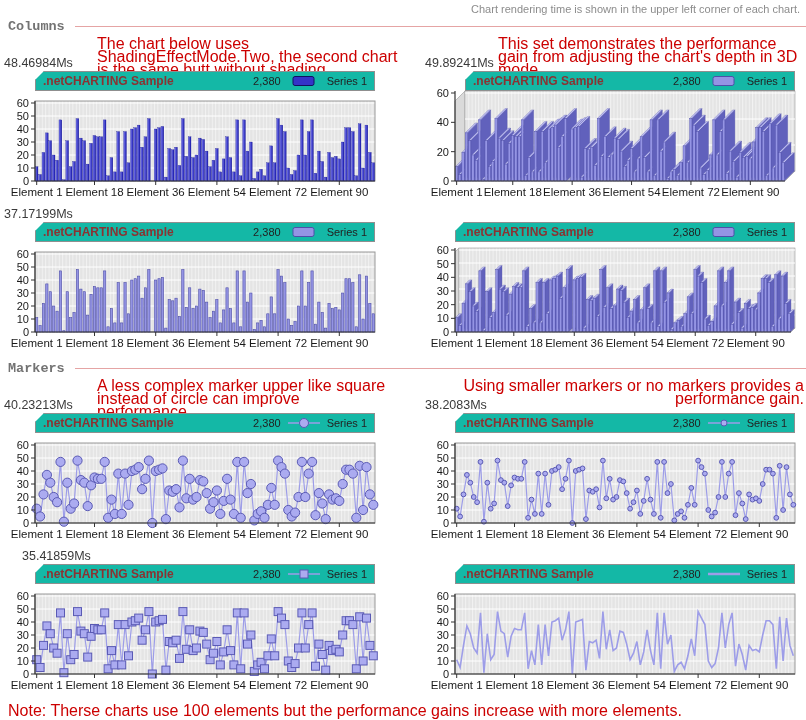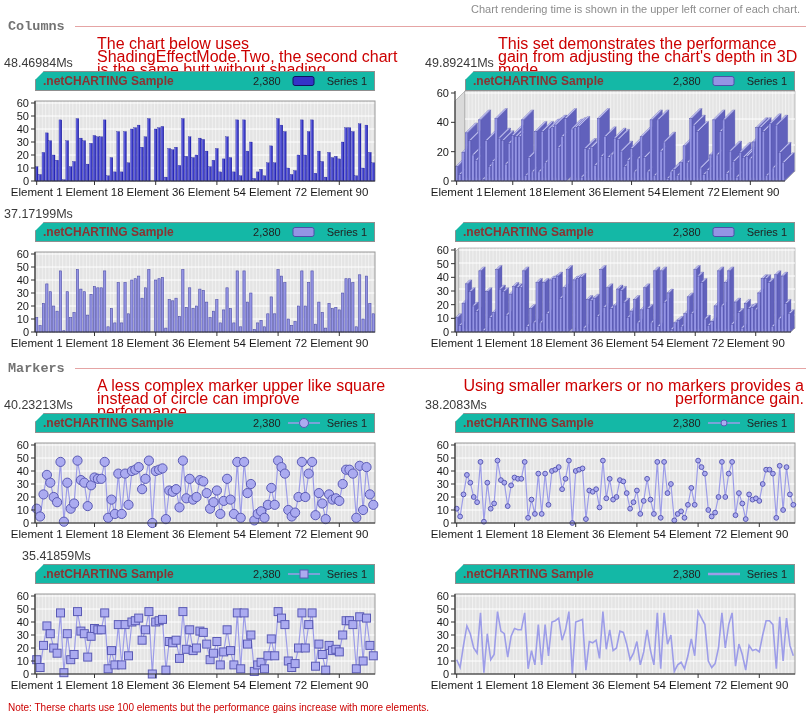--- a/index.html
+++ b/index.html
@@ -33,21 +33,21 @@
     padding:0 7px 0 7px;
   }
   .chart-box.deep .chart-header { margin-left:45px; }
   .chart-title { font-size:12px; font-weight:bold; color:#8B3232; white-space:nowrap; }
   .legend { display:flex; align-items:center; gap:5px; }
   .legend-total { font-size:11px; color:#222; }
   .legend-name { font-size:11px; color:#222; }
   svg.legend-swatch { width:36px; height:12px; display:block; }
   svg.plot { width:375px; height:110px; display:block; overflow:visible; }
   .chartrow { margin-bottom:2px; }
-  .bottom-note { margin:8px 0 8px 8px; font-size:10px; color:#CC0000; }
+  .bottom-note { margin:8px 0 8px 8px; font-size:16px; color:#CC0000; }
 </style>
 </head>
 <body>
 
 <div class="top-note">Chart rendering time is shown in the upper left corner of each chart.</div>
 
 <div class="section-head">
   <span class="section-title">Columns</span>
   <span class="section-rule"></span>
 </div>

